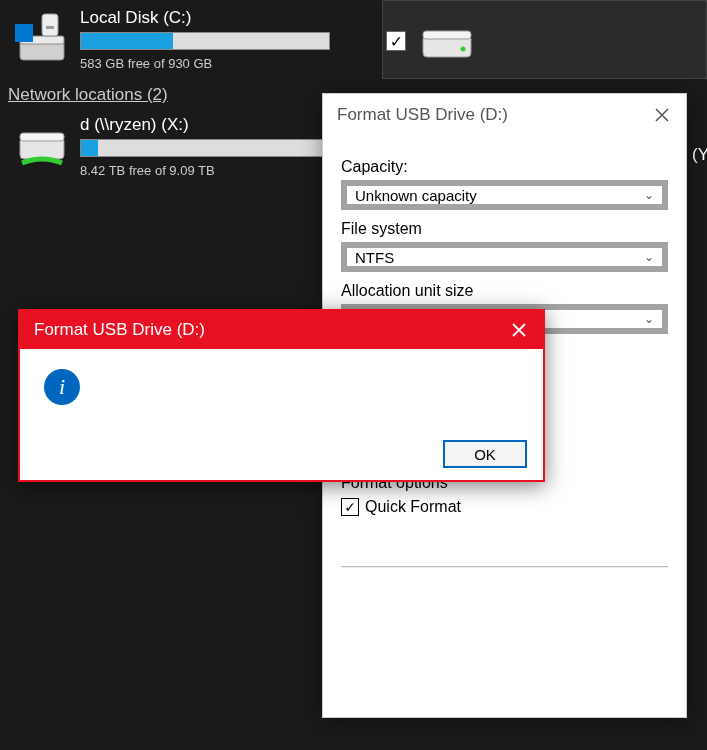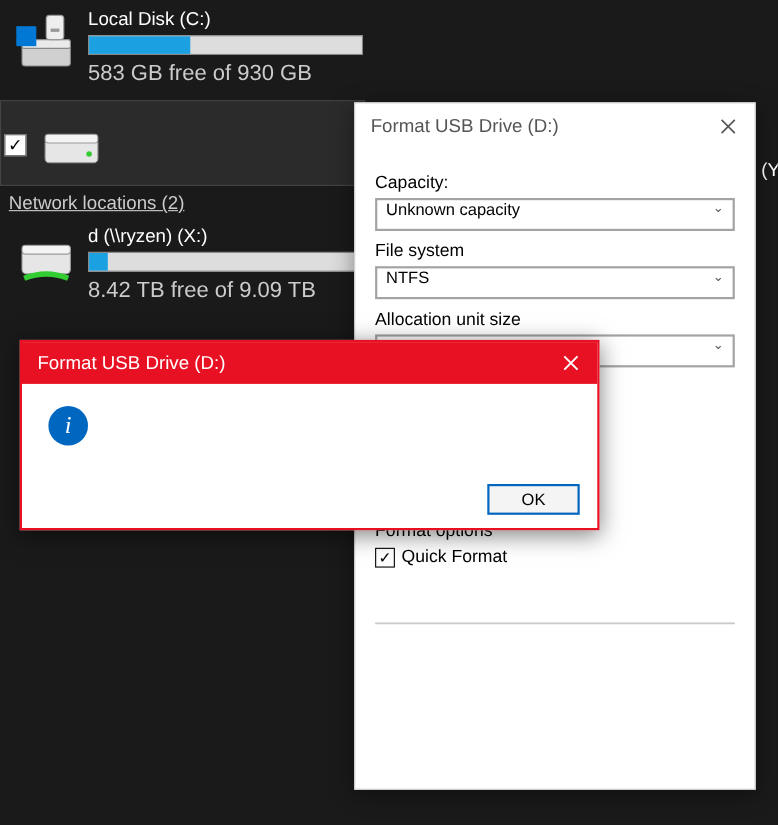--- a/index.html
+++ b/index.html
@@ -1,40 +1,40 @@
 <!DOCTYPE html>
 <html><head>
 <meta charset="utf-8">
 <style>
 * { box-sizing: border-box; margin: 0; padding: 0; font-family: "Segoe UI", Arial, sans-serif; }
 body { width: 707px; height: 750px; background: #1a1a1a; position: relative; overflow: hidden; }
 
 
-.drives { display: flex; gap: 4px; flex-direction: column; }
+.drives { display: flex; gap: 16px; }
 .drive-tile { display: flex; align-items: flex-start; padding: 8px 12px; color: #fff; position: relative; }
 .drive-tile.local { width: 375px; }
 .drive-tile.usb { width: 332px; background: #2b2b2b; border: 1px solid #444; }
 .drive-icon { width: 60px; height: 60px; margin-right: 8px; flex-shrink: 0; }
 .drive-info { flex: 1; }
 .drive-name { font-size: 17px; color: #fff; margin-bottom: 4px; }
 .capacity-bar { height: 18px; background: #ddd; border: 1px solid #888; margin-bottom: 6px; position: relative; width: 250px; }
 .capacity-fill { height: 100%; background: #1ba1e2; }
-.drive-free { font-size: 20px; color: #ccc; }
+.drive-free { font-size: 13px; color: #ccc; }
 .drive-checkbox { position: absolute; left: 3px; top: 30px; width: 20px; height: 20px; background: #fff; border: 1px solid #666; display:flex; align-items:center; justify-content:center; font-size:16px; color:#000; }
 
 .section-header { color: #ccc; font-size: 17px; padding: 6px 8px; text-decoration: underline; }
 .net-drive { display:flex; padding: 4px 12px; color:#fff; }
 
 
 .format-dialog { position: absolute; left: 322px; top: 93px; width: 365px; height: 625px; background: #fff; border: 1px solid #ccc; box-shadow: 0 4px 20px rgba(0,0,0,.4); }
 .fd-title { height: 42px; display:flex; align-items:center; justify-content:space-between; padding: 0 14px; font-size: 17px; color: #555; }
 .fd-close { width: 20px; height: 20px; cursor: pointer; }
 .fd-body { padding: 12px 18px; font-size: 16px; color: #000; }
 .fd-label { margin-top: 10px; margin-bottom: 4px; }
-.fd-select { width: 100%; height: 30px; border: 2px solid #a3a3a3; background: #fff; padding: 0 8px; font-size: 15px; display:flex; justify-content:space-between; }
+.fd-select { width: 100%; height: 30px; border: 6px solid #a3a3a3; background: #fff; padding: 0 8px; font-size: 15px; display:flex; align-items:center; justify-content:space-between; }
 .fd-select .chev { font-size: 12px; color: #555; }
 .fd-checkbox-row { display:flex; align-items:center; gap:6px; margin-top:6px; }
 .fd-checkbox { width: 18px; height: 18px; border: 1.5px solid #000; display:flex; align-items:center; justify-content:center; font-size:14px; }
 .fd-divider { height: 2px; background: #eee; border-top:1px solid #bbb; margin-top: 50px; }
 .fd-footer { position:absolute; bottom: 14px; right: 14px; display:flex; gap: 18px; }
 .fd-footer button { width: 104px; height: 30px; border: 1px solid #aaa; background: #eee; font-size: 15px; cursor:pointer; }
 
 
 .error-dialog { position: absolute; left: 18px; top: 309px; width: 527px; height: 173px; background: #fff; border: 2px solid #e81123; box-shadow: 0 4px 20px rgba(0,0,0,.5); }
 .ed-title { height: 38px; background: #e81123; color:#fff; display:flex; align-items:center; justify-content:space-between; padding: 0 14px; font-size: 17px; }

